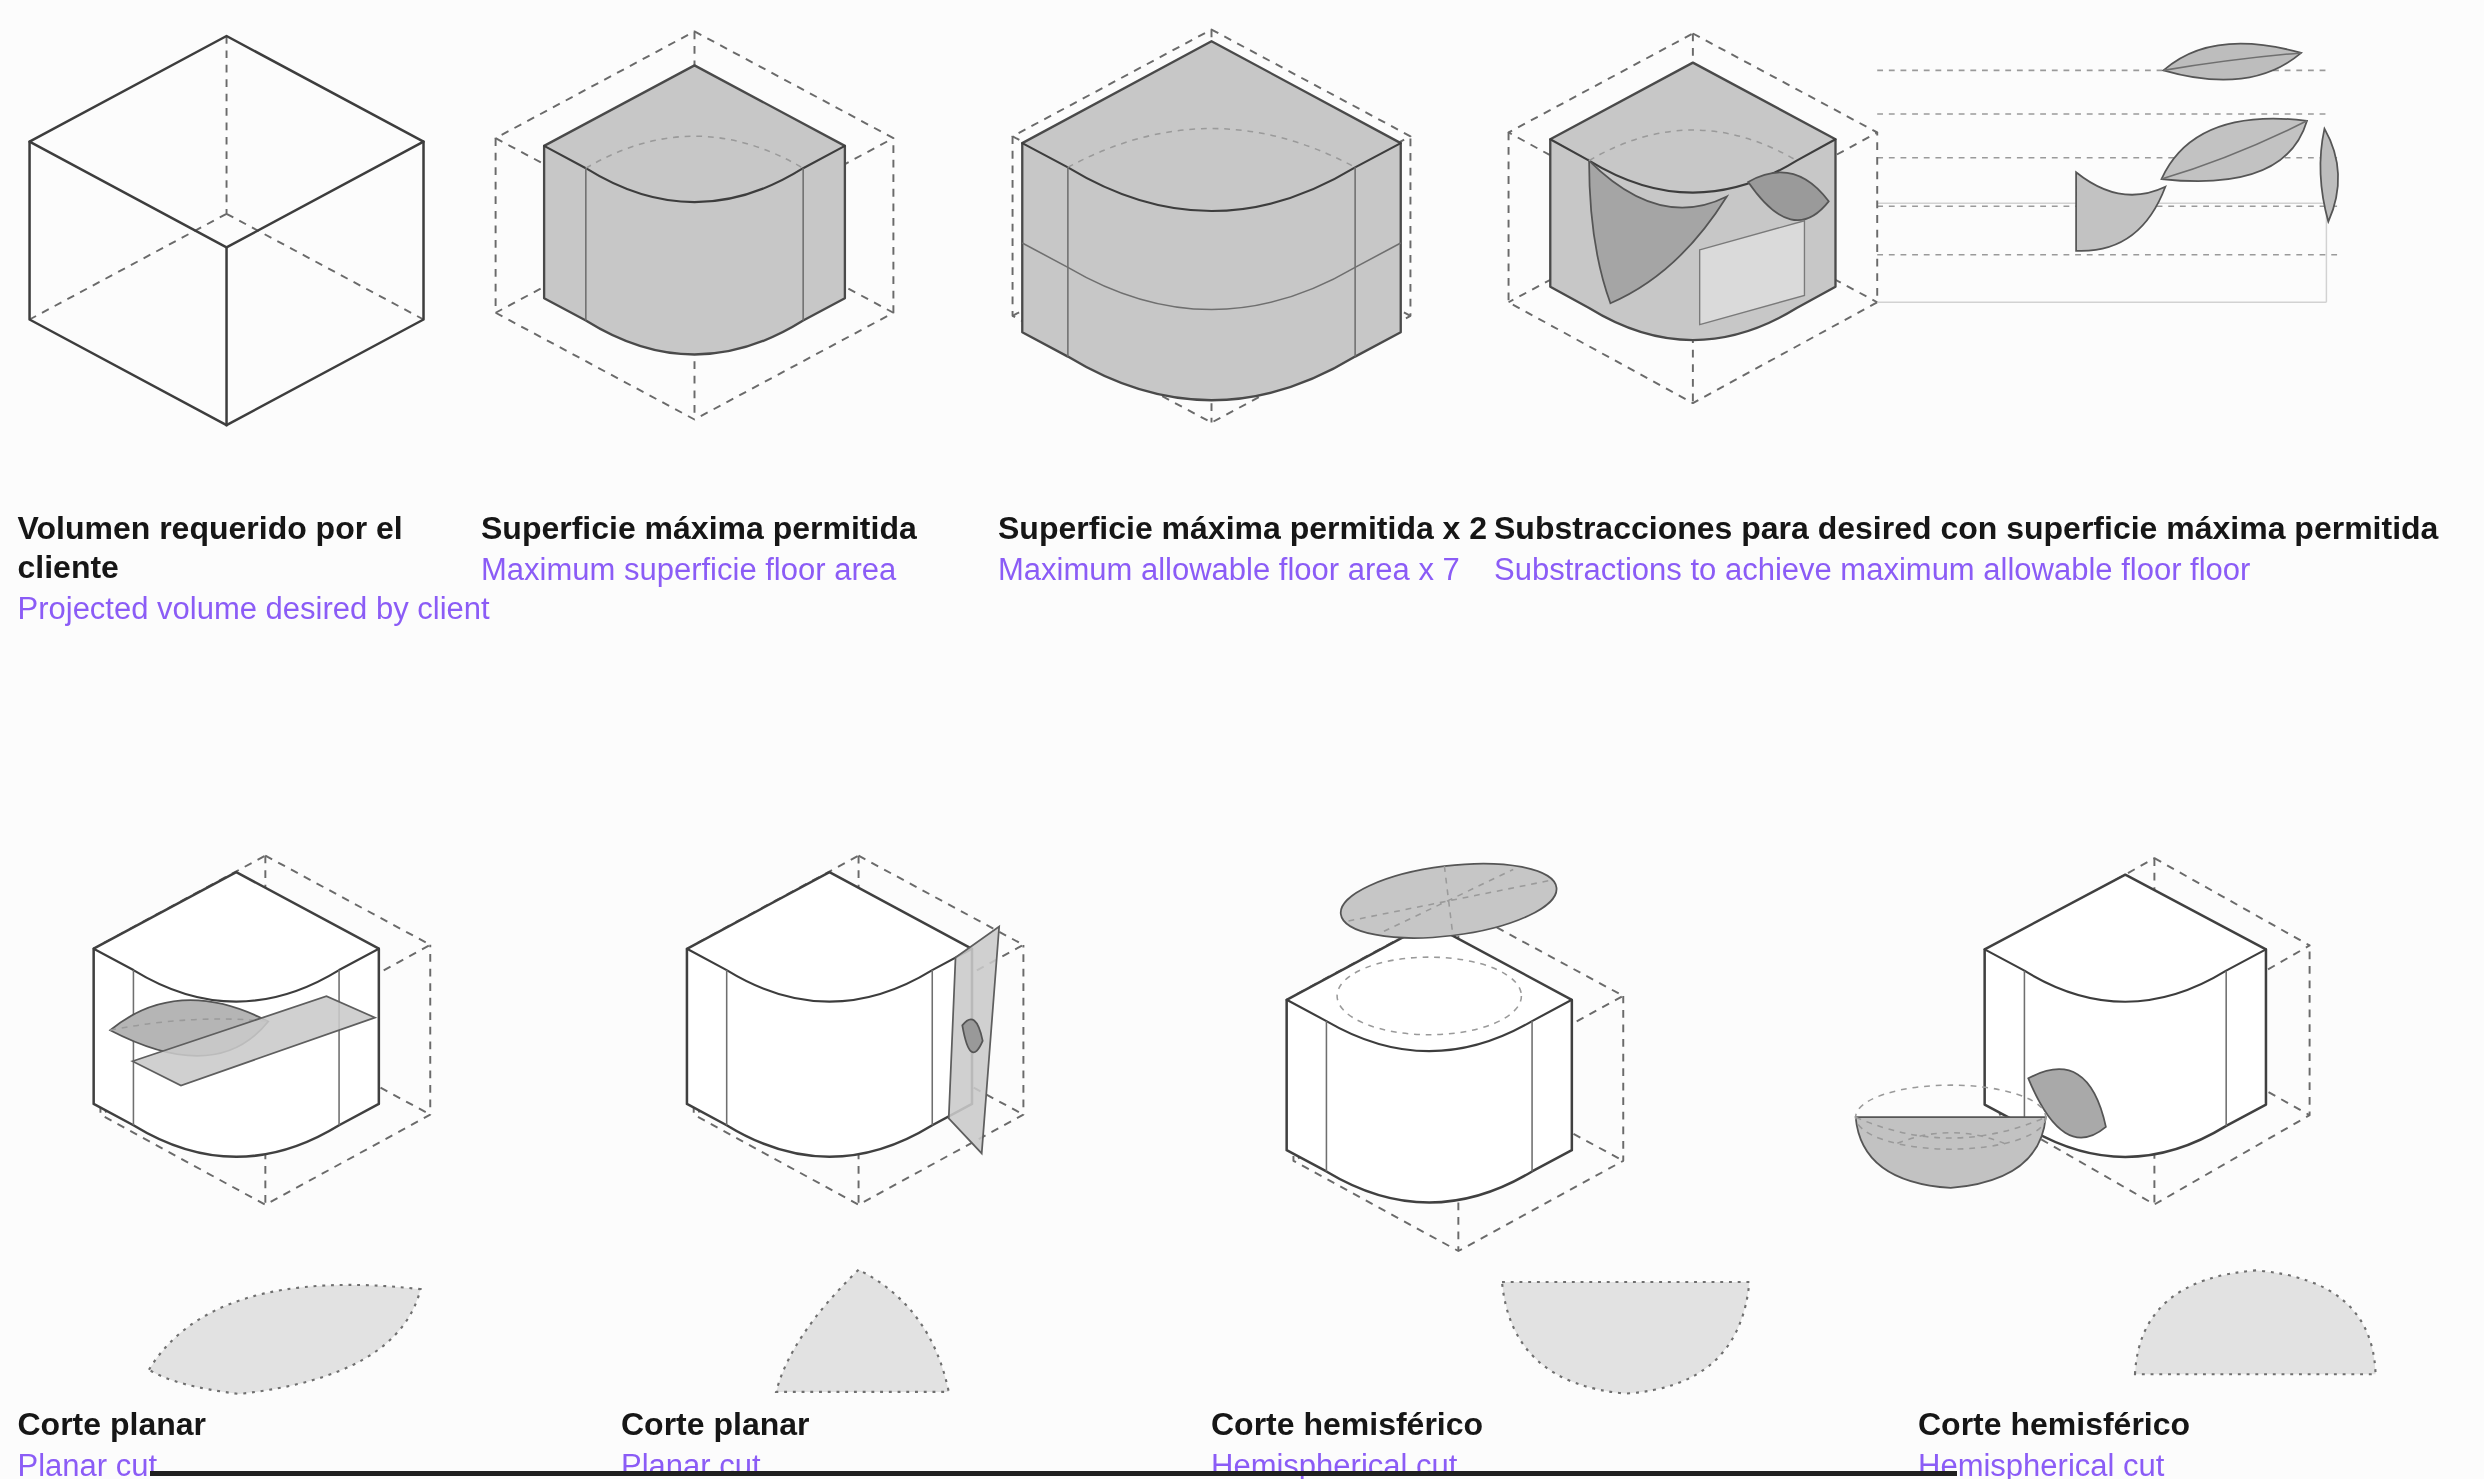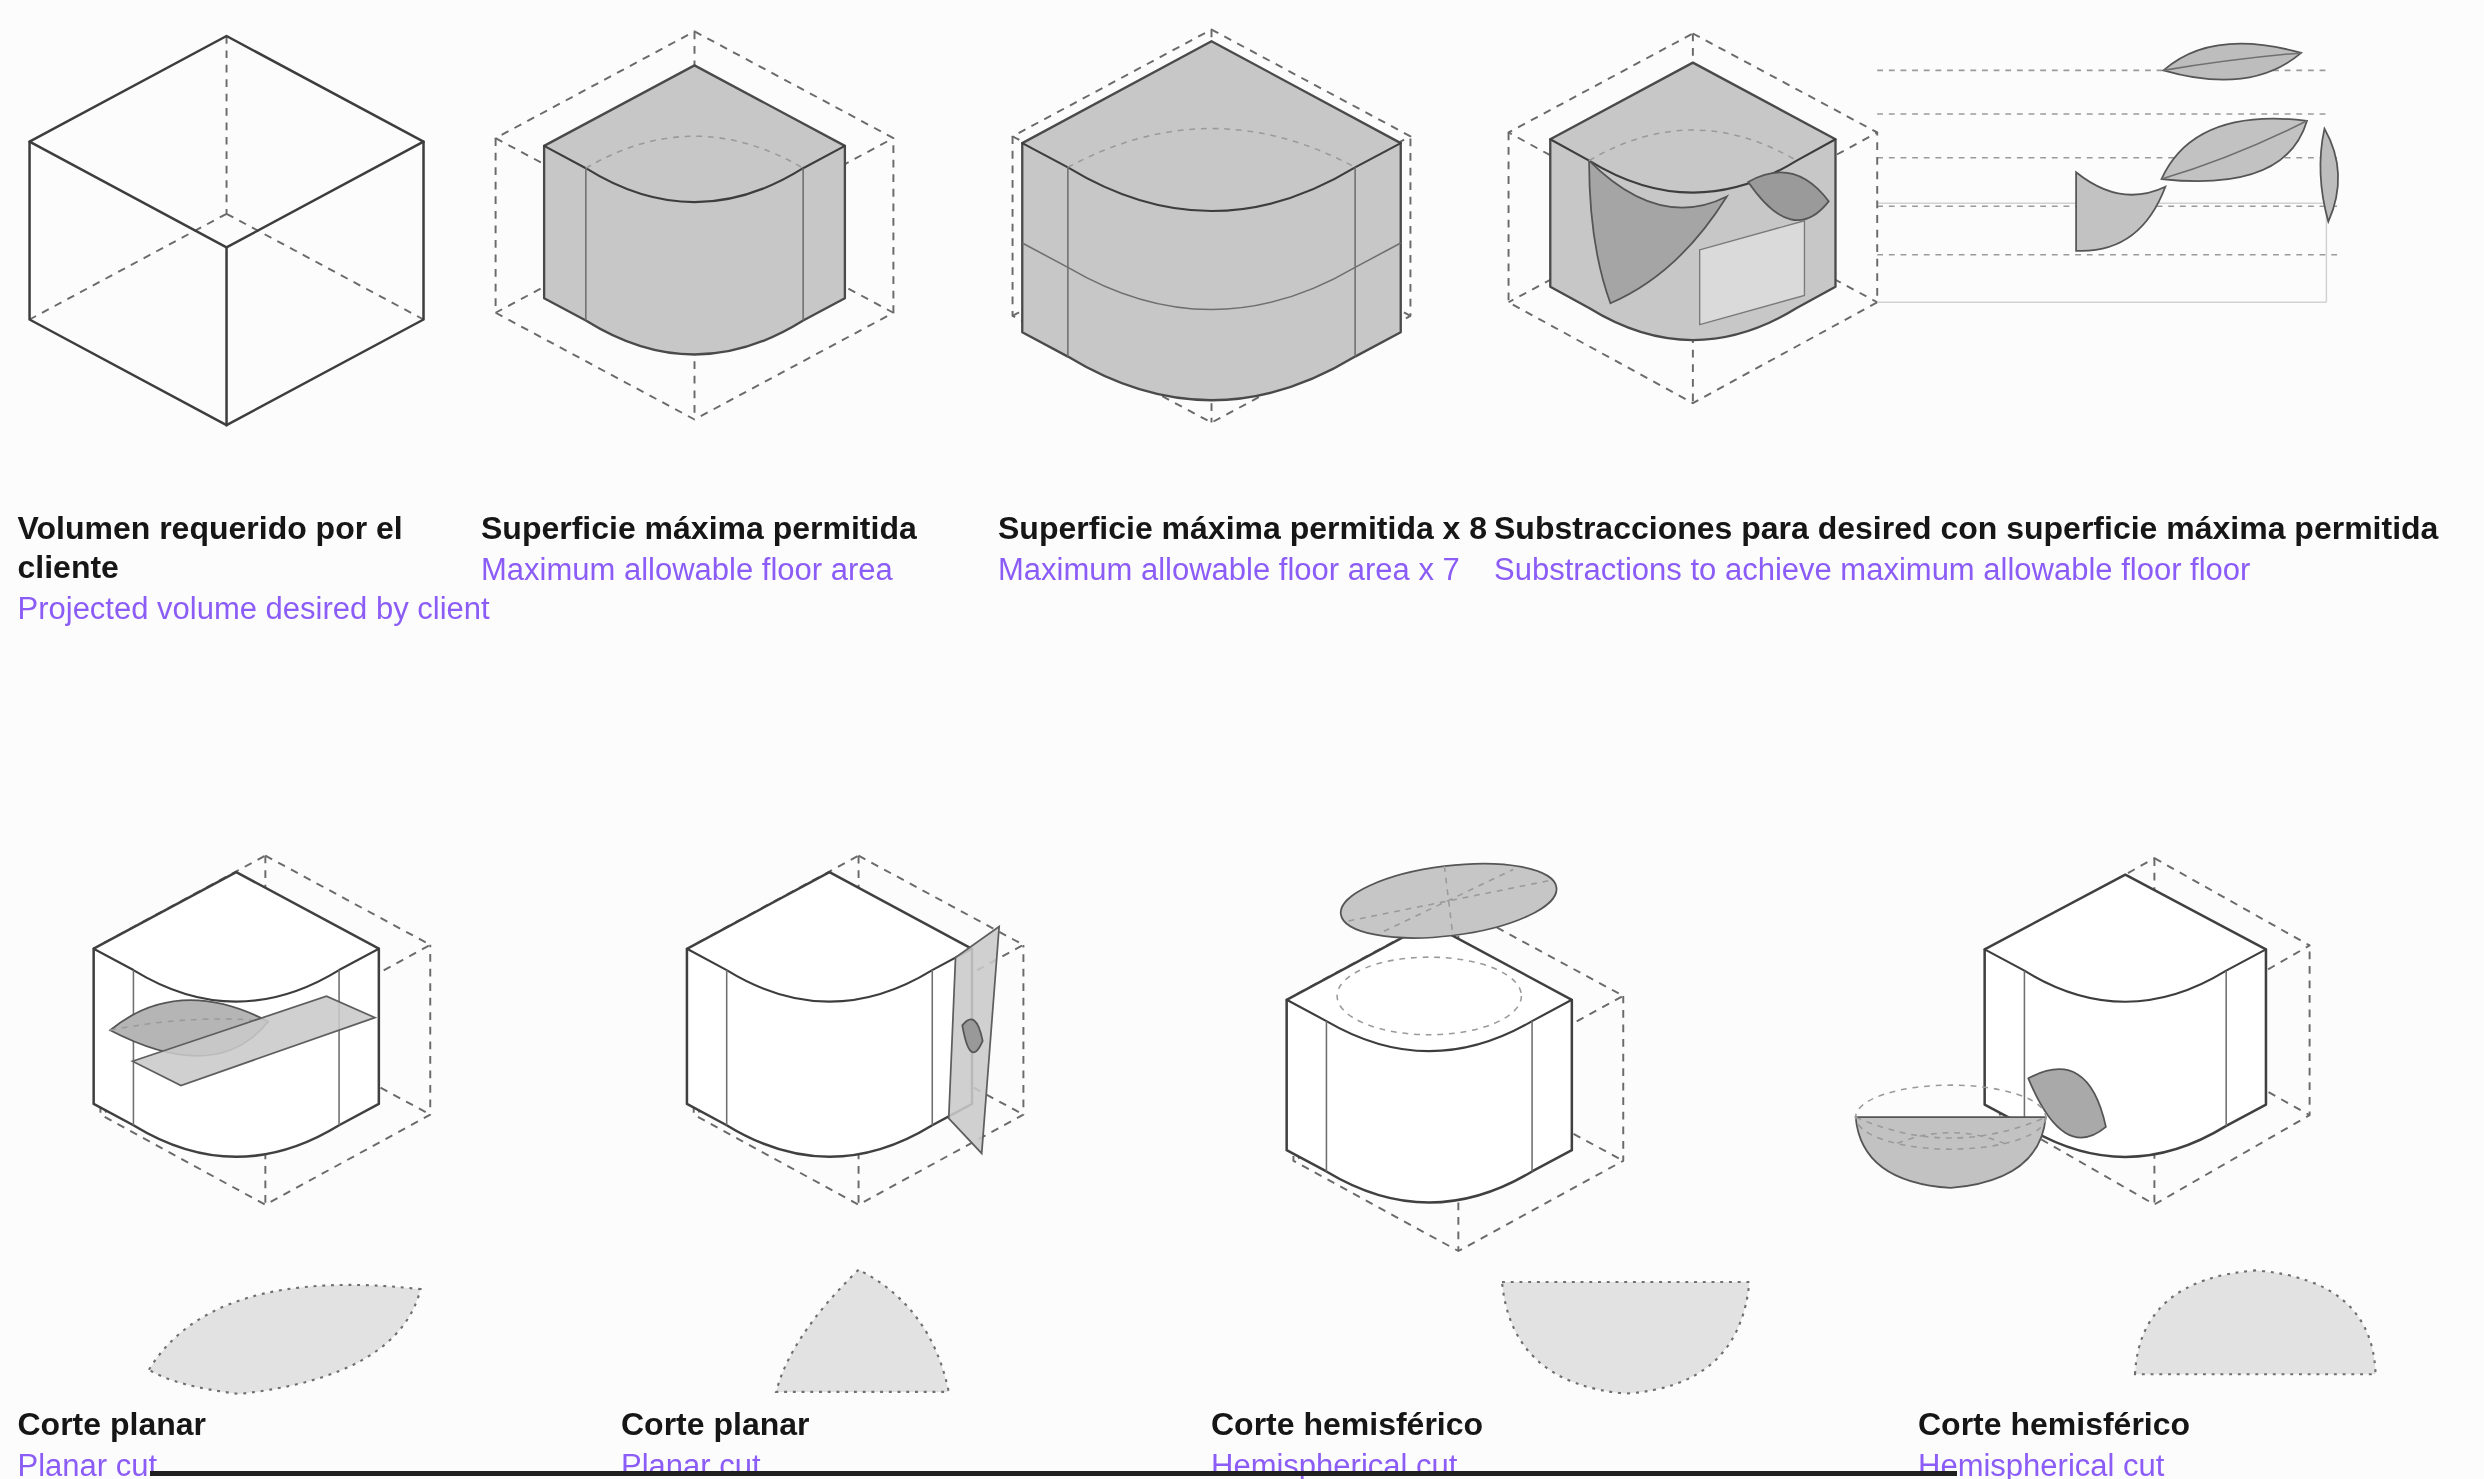--- a/index.html
+++ b/index.html
@@ -65,21 +65,21 @@
       <g>
         <path class="graysolid" d="M220 55 L375 138 L375 295 L332 318 Q220 388 108 318 L65 295 L65 138 Z"></path>
         <path class="solid" style="stroke-width:2.2" d="M375 138 L332 161 Q220 231 108 161 L65 138"></path>
         <path class="dashlt" d="M108 161 Q220 95 332 161"></path>
         <path class="thin" d="M332 161 L332 318 M108 161 L108 318"></path>
       </g>
     </svg>
   </div>
   <div class="caption">
     <p class="title">Superficie máxima permitida</p>
-    <p class="subtitle">Maximum allowable floor area</p>
+    <p class="subtitle">Maximum superficie floor area</p>
   </div>
 </div>
 
 <div class="panel row1" style="left:998px;top:11.6px;width:490px;">
   <div class="fig-wrap">
     <svg width="427" height="466" viewBox="0 0 440 480">
       <g>
         <path class="dash" d="M220 18 L425 128 L220 238 L15 128 Z"></path>
         <path class="dash" d="M15 128 L15 313 L220 423 L425 313 L425 128"></path>
         <path class="dash" d="M220 238 L220 423 M220 18 L220 203 M220 203 L15 313 M220 203 L425 313"></path>
@@ -87,21 +87,21 @@
       <g>
         <path class="graysolid" d="M220 30 L415 135 L415 330 L368 355 Q220 445 72 355 L25 330 L25 135 Z"></path>
         <path class="solid" style="stroke-width:2.2" d="M415 135 L368 160 Q220 250 72 160 L25 135"></path>
         <path class="dashlt" d="M72 160 Q220 80 368 160"></path>
         <path class="thin" d="M415 238 L368 263 Q220 350 72 263 L25 238"></path>
         <path class="thin" d="M368 160 L368 355 M72 160 L72 355"></path>
       </g>
     </svg>
   </div>
   <div class="caption">
-    <p class="title">Superficie máxima permitida x 8</p>
+    <p class="title">Superficie máxima permitida x 2</p>
     <p class="subtitle">Maximum allowable floor area x 7</p>
   </div>
 </div>
 
 <div class="panel row1" style="left:1494px;top:11.6px;width:970px;">
   <div class="fig-wrap">
     <svg width="878" height="466" viewBox="0 0 905 480">
       <g>
         <path class="dashlt" d="M395 60 L860 60 M395 105 L860 105 M395 150 L870 150 M395 200 L875 200 M395 250 L870 250"></path>
         <path class="faint" d="M395 197 L855 197 M395 299 L858 299 M858 197 L858 299"></path>

